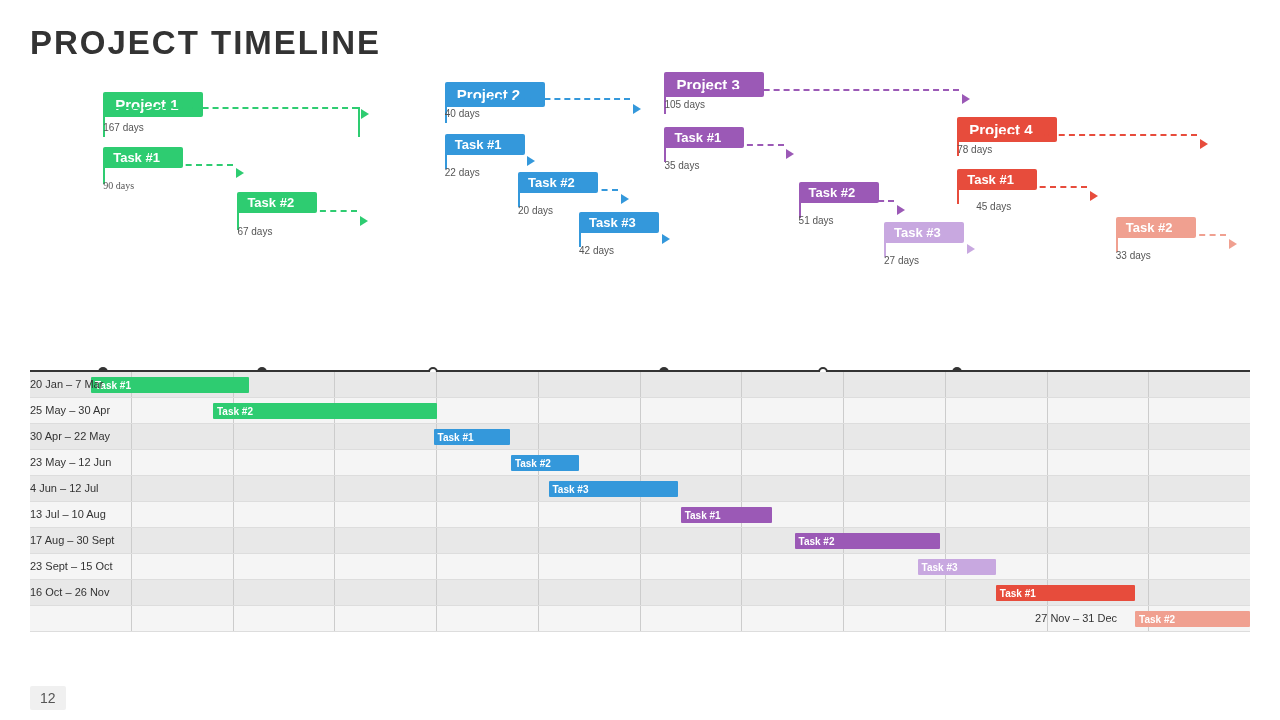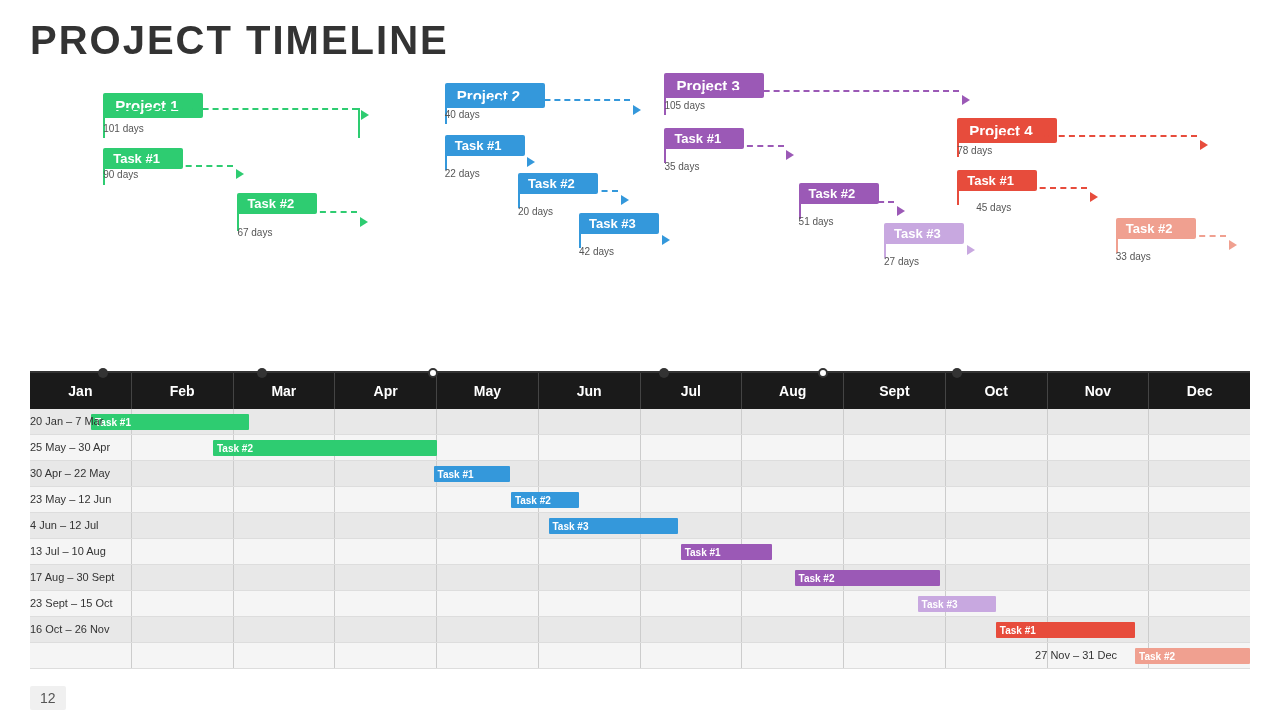--- a/index.html
+++ b/index.html
@@ -23,26 +23,27 @@
       font-size: 28px;
       font-weight: bold;
       color: #333;
       letter-spacing: -1px;
     }
 
     #title-block {
       text-align: right;
     }
     #main-title {
-      font-size: 40px;
+      font-size: 33px;
       font-weight: 900;
       color: #333;
       text-transform: uppercase;
       letter-spacing: 2px;
       font-variant: small-caps;
+      margin-top: 6px;
     }
     #subtitle {
       font-size: 14px;
       color: #555;
       font-variant: small-caps;
       letter-spacing: 1px;
     }
 
     
     #diagram {
@@ -187,29 +188,29 @@
 </div>
 
 <div id="diagram">
 
   <div class="project-box" style="background:#2ecc71;left:6%;top:20px;width:100px;">Project 1</div>
 
   <div style="position:absolute;left:6%;top:35px;width:255px;border-top:2px dashed #2ecc71;"></div>
   <div style="position:absolute;left:6%;top:35px;height:30px;border-left:2px solid #2ecc71;"></div>
   <div style="position:absolute;left:calc(6% + 255px);top:35px;height:30px;border-left:2px solid #2ecc71;"></div>
   <div style="position:absolute;left:calc(6% + 258px);top:37px;border-left:8px solid #2ecc71;border-top:5px solid transparent;border-bottom:5px solid transparent;"></div>
-  <span class="day-label" style="left:6%;top:50px;">101 days</span>
+  <span class="day-label" style="left:6%;top:50px;">167 days</span>
 
   <div class="task-box" style="background:#2ecc71;left:6%;top:75px;width:80px;">Task #1</div>
   <div style="position:absolute;left:6%;top:92px;width:130px;border-top:2px dashed #2ecc71;"></div>
   <div style="position:absolute;left:6%;top:92px;height:20px;border-left:2px solid #2ecc71;"></div>
   <div style="position:absolute;left:calc(6% + 133px);top:92px;">
     <span style="display:inline-block;border-left:8px solid #2ecc71;border-top:5px solid transparent;border-bottom:5px solid transparent;"></span>
   </div>
-  <span class="day-label" style="left:6%;top:96px;">90 days</span>
+  <span class="day-label" style="left:6%;top:108px;font-family:Liberation Serif, serif;">90 days</span>
 
   <div class="task-box" style="background:#2ecc71;left:17%;top:120px;width:80px;">Task #2</div>
   <div style="position:absolute;left:17%;top:138px;width:120px;border-top:2px dashed #2ecc71;"></div>
   <div style="position:absolute;left:17%;top:138px;height:20px;border-left:2px solid #2ecc71;"></div>
   <div style="position:absolute;left:calc(17% + 123px);top:140px;">
     <span style="display:inline-block;border-left:8px solid #2ecc71;border-top:5px solid transparent;border-bottom:5px solid transparent;"></span>
   </div>
   <span class="day-label" style="left:17%;top:154px;">67 days</span>
 
   <div class="project-box" style="background:#3498db;left:34%;top:10px;width:100px;">Project 2</div>
@@ -304,34 +305,20 @@
 
   <div class="milestone" style="left:6%;"></div>
   <div class="milestone" style="left:19%;"></div>
   <div class="milestone open" style="left:33%;"></div>
   <div class="milestone" style="left:52%;"></div>
   <div class="milestone open" style="left:65%;"></div>
   <div class="milestone" style="left:76%;"></div>
 </div>
 
 <div id="calendar">
-  <div id="month-header">
-    <div class="month-cell">Jan</div>
-    <div class="month-cell">Feb</div>
-    <div class="month-cell">Mar</div>
-    <div class="month-cell">Apr</div>
-    <div class="month-cell">May</div>
-    <div class="month-cell">Jun</div>
-    <div class="month-cell">Jul</div>
-    <div class="month-cell">Aug</div>
-    <div class="month-cell">Sept</div>
-    <div class="month-cell">Oct</div>
-    <div class="month-cell">Nov</div>
-    <div class="month-cell">Dec</div>
-  </div>
 
   <div id="gantt-rows">
 
     <div class="gantt-row" style="position:relative;height:26px;">
       <div style="position:absolute;left:0;right:0;top:0;bottom:0;display:flex;">
         <div class="month-col"></div>
           <div class="month-col"></div>
           <div class="month-col"></div>
           <div class="month-col"></div>
           <div class="month-col"></div>

